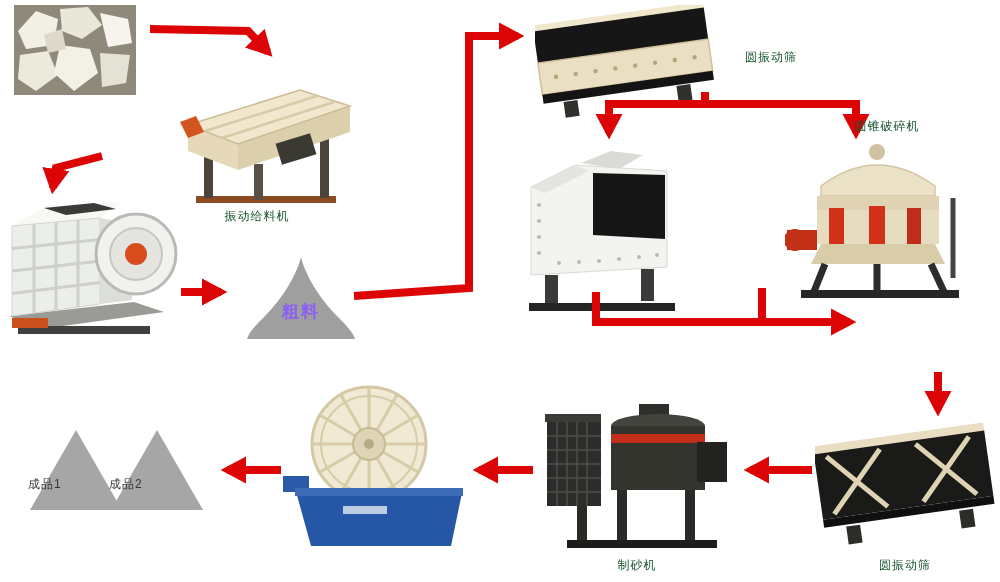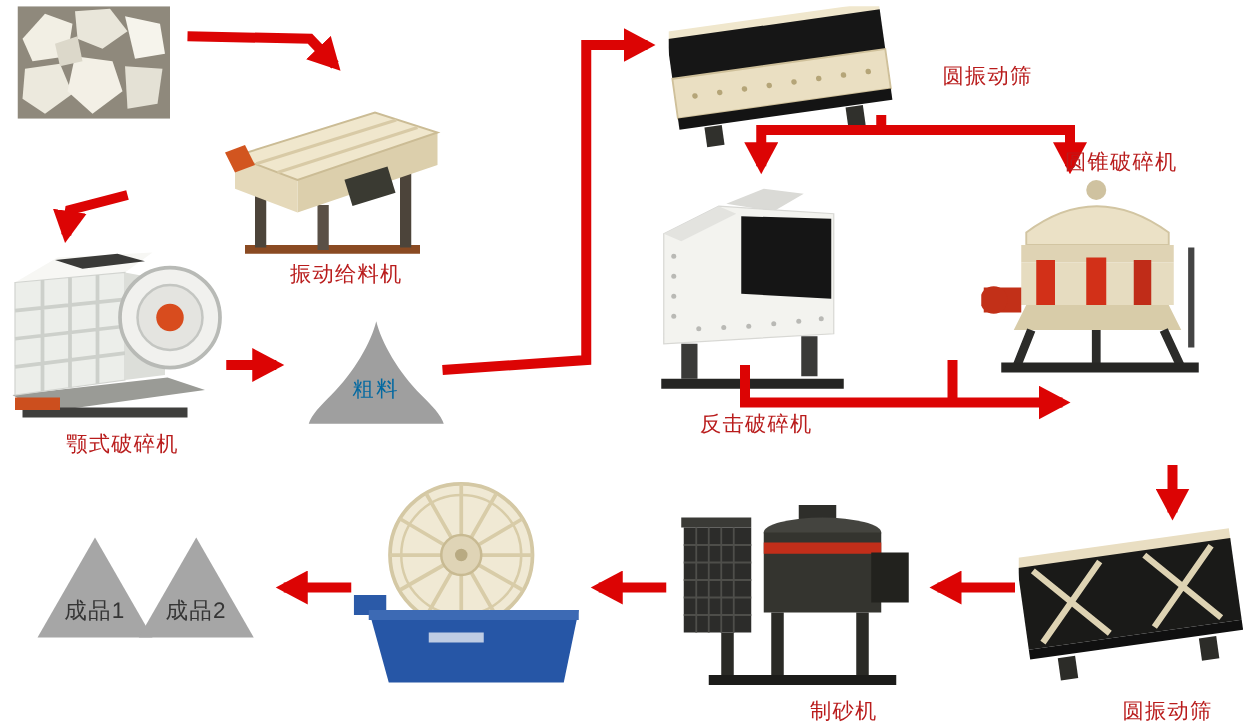--- a/index.html
+++ b/index.html
@@ -1,23 +1,23 @@
 <!DOCTYPE html>
 <html><head>
 <meta charset="utf-8">
 <style>
   *{box-sizing:border-box}
   html,body{margin:0;padding:0;background:#ffffff}
   body{font-family:"Liberation Sans","DejaVu Sans",sans-serif}
   .canvas{position:relative;width:1000px;height:582px;background:#ffffff;overflow:hidden}
   .node{position:absolute}
   .node svg{display:block}
-  .label{position:absolute;z-index:6;font-size:17px;color:#b91c1c;text-align:right;letter-spacing:1px;white-space:nowrap}
-  .pile-label{position:absolute;z-index:6;width:100%;text-align:center;color:#0369a1;font-size:17px;font-weight:400;letter-spacing:2px}
-  .product-label{position:absolute;z-index:6;width:100%;text-align:center;color:#353535;font-size:18px;letter-spacing:1px}
+  .label{position:absolute;z-index:6;font-size:12px;color:#14532d;text-align:center;letter-spacing:1px;white-space:nowrap}
+  .pile-label{position:absolute;z-index:6;width:100%;text-align:center;color:#8b5cf6;font-size:17px;font-weight:700;letter-spacing:2px}
+  .product-label{position:absolute;z-index:6;width:100%;text-align:left;color:#353535;font-size:12px;letter-spacing:1px}
   .arrows{position:absolute;left:0;top:0;z-index:5;pointer-events:none}
 </style>
 </head>
 <body>
 
 <div class="canvas">
 
   <svg class="arrows" width="1000" height="582" viewBox="0 0 1000 582">
     <defs>
       <marker id="ah" markerWidth="3.4" markerHeight="3.4" refX="2.4" refY="1.7" orient="auto">
@@ -80,21 +80,20 @@
       <path d="M8,56.5 L96,47.5 M8,79 L96,69 M8,101.5 L96,90.5 M30,32 L30,121 M52,30 L52,118 M74,28 L74,115" stroke="#cdd0cb" stroke-width="3" fill="none"></path>
       <polygon points="96,26 128,32 128,108 96,112" fill="#dcded9"></polygon>
       <g>
         <circle cx="132" cy="62" r="40" fill="#f1f1ee" stroke="#b8bab6" stroke-width="3"></circle>
         <circle cx="132" cy="62" r="26" fill="#e4e4e0" stroke="#c4c6c2" stroke-width="2"></circle>
         <circle cx="132" cy="62" r="11" fill="#d84c1e"></circle>
       </g>
       <rect x="8" y="126" width="36" height="10" fill="#cc4f1e"></rect>
     </svg>
   </figure>
-  <div class="label" style="left:8px;top:344px;width:135px">颚式破碎机</div>
 
   <div class="node" style="left:245px;top:254px;width:112px;height:86px">
     <svg width="112" height="86" viewBox="0 0 112 86">
       <path d="M56,3 C60,20 74,44 92,62 C100,70 108,78 110,85 L2,85 C4,78 12,70 20,62 C38,44 52,20 56,3 Z" fill="#9f9f9f"></path>
     </svg>
     <div class="pile-label" style="top:46px">粗料</div>
   </div>
 
   <figure class="node" style="left:535px;top:5px;width:180px;height:120px;margin:0">
     <svg width="180" height="120" viewBox="0 0 180 120">
@@ -155,21 +154,20 @@
           <circle cx="84" cy="116" r="2"></circle>
         <circle cx="104" cy="114" r="2"></circle>
           <circle cx="124" cy="112" r="2"></circle>
           <circle cx="142" cy="110" r="2"></circle>
       </g>
       <rect x="30" y="130" width="13" height="28" fill="#3a3a38"></rect>
       <rect x="126" y="124" width="13" height="32" fill="#3a3a38"></rect>
       <rect x="14" y="158" width="146" height="8" fill="#242422"></rect>
     </svg>
   </figure>
-  <div class="label" style="left:530px;top:328px;width:120px">反击破碎机</div>
 
 
   <figure class="node" style="left:815px;top:418px;width:180px;height:135px;margin:0">
     <svg width="180" height="135" viewBox="0 0 180 135">
       <g transform="rotate(-8 90 67)">
         <rect x="4" y="16" width="172" height="10" fill="#e9dec2"></rect>
         <rect x="4" y="24" width="172" height="66" fill="#1a1a18"></rect>
         <path d="M16,28 L70,86 M70,28 L16,86 M106,28 L160,86 M160,28 L106,86" stroke="#ded3b3" stroke-width="5" fill="none"></path>
         <rect x="4" y="90" width="172" height="8" fill="#101010"></rect>
         <rect x="26" y="100" width="14" height="18" fill="#2c2c28"></rect>

